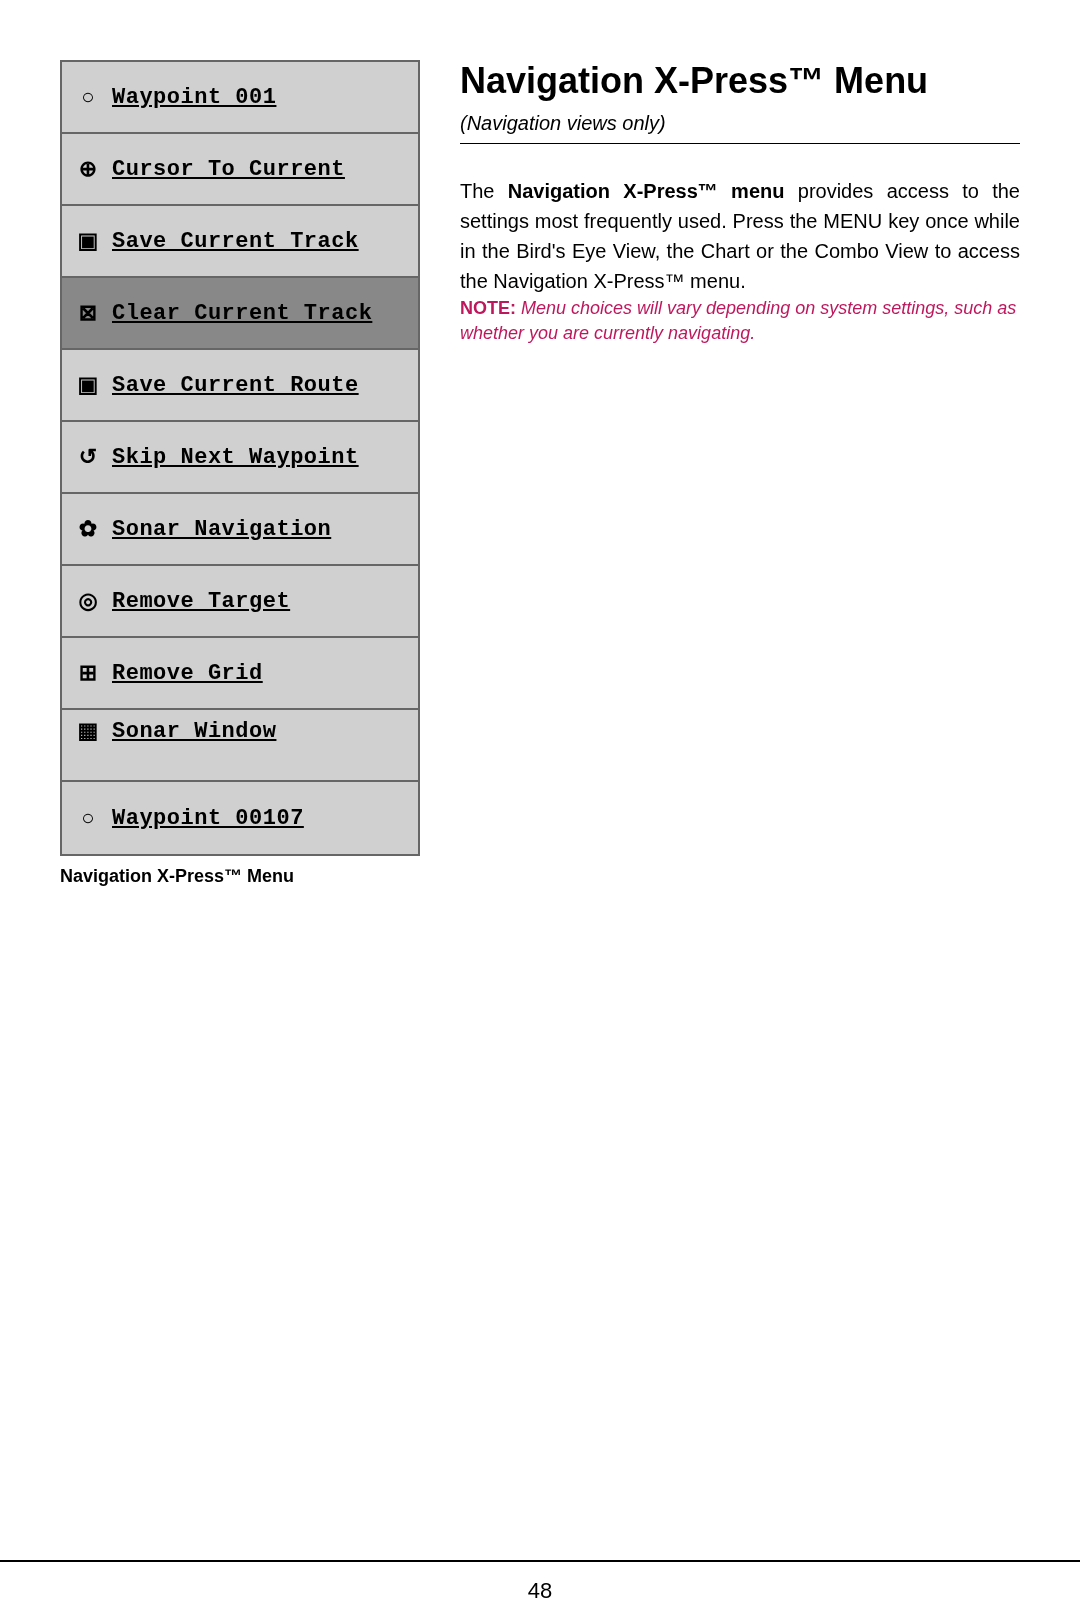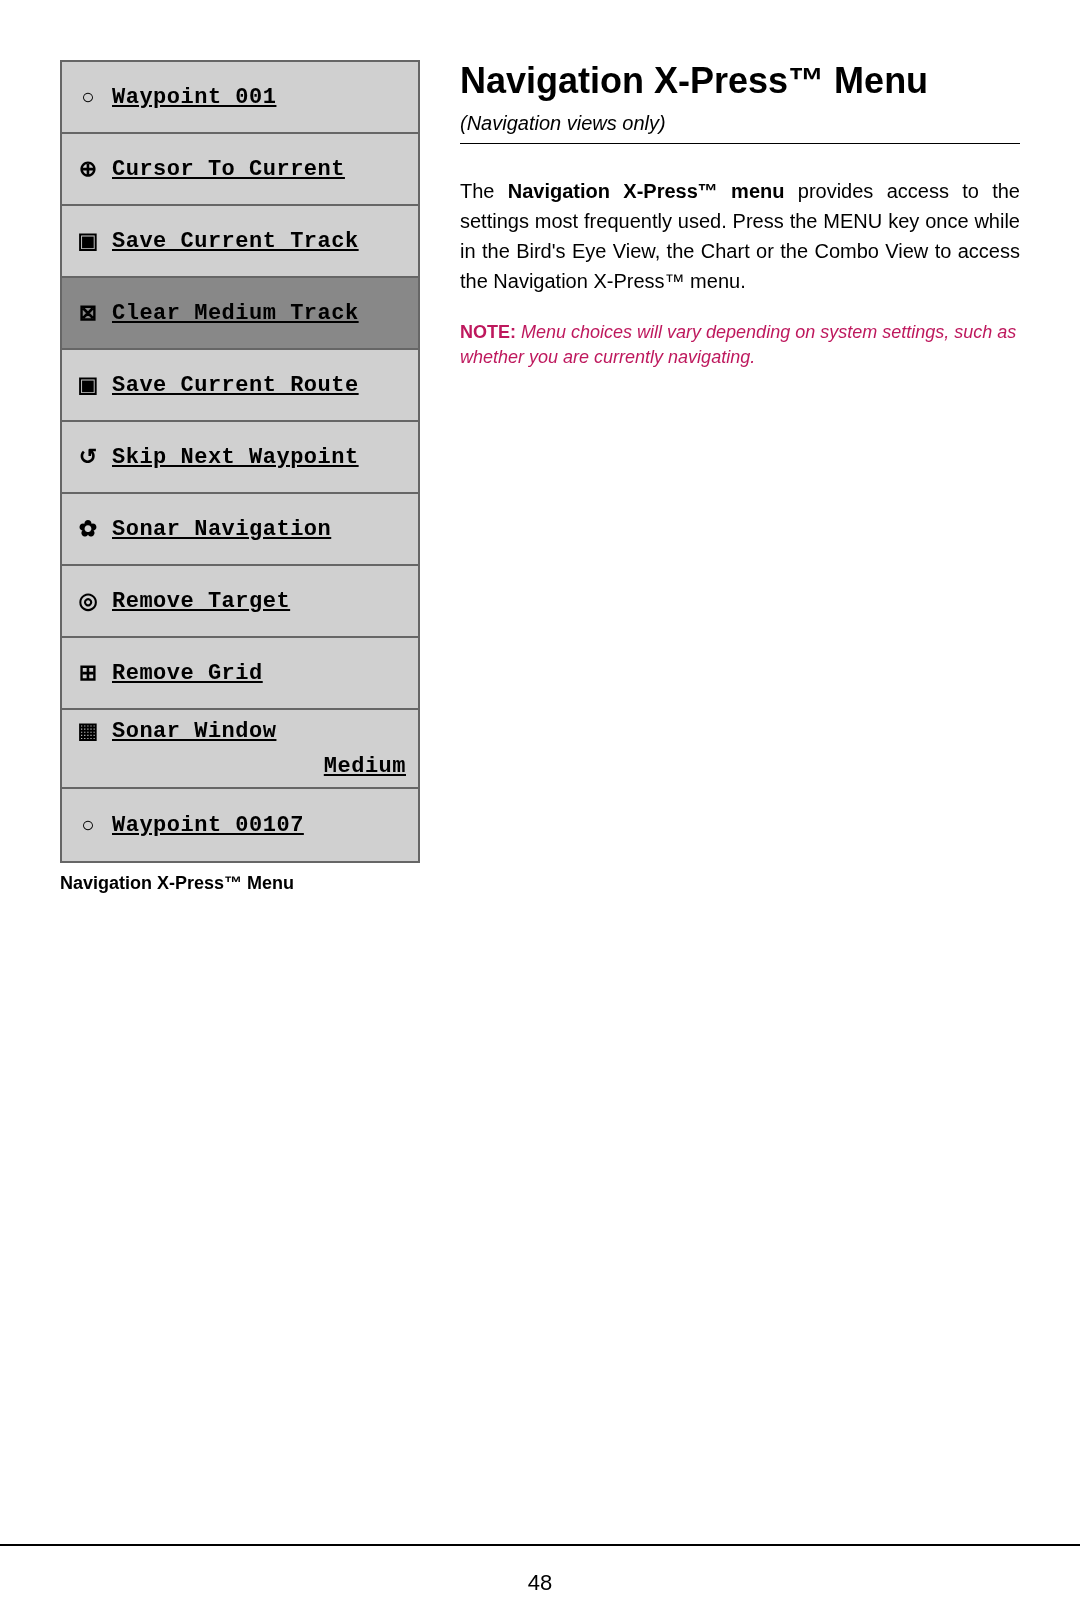--- a/index.html
+++ b/index.html
@@ -101,21 +101,20 @@
       font-size: 20px;
       margin-bottom: 32px;
       color: #000;
       border-bottom: 1px solid #000;
       padding-bottom: 8px;
     }
 
     .description {
       font-size: 20px;
       line-height: 1.5;
-      margin-bottom: 24px;
       text-align: justify;
       color: #000;
     }
 
     .description strong {
       font-weight: bold;
     }
 
     .note {
       font-size: 18px;
@@ -132,21 +131,21 @@
     
     .page-footer {
       position: absolute;
       bottom: 0;
       left: 0;
       right: 0;
       border-top: 2px solid #000;
       display: flex;
       justify-content: center;
       align-items: center;
-      padding: 24px;
+      padding: 16px;
     }
 
     .page-number {
       font-size: 22px;
       color: #000;
       font-weight: normal;
     }
   </style>
 </head>
 <body>
@@ -166,21 +165,21 @@
         <span class="menu-item-text">Cursor To Current</span>
       </div>
 
       <div class="menu-item">
         <span class="menu-item-icon">▣</span>
         <span class="menu-item-text">Save Current Track</span>
       </div>
 
       <div class="menu-item active">
         <span class="menu-item-icon">⊠</span>
-        <span class="menu-item-text">Clear Medium Track</span>
+        <span class="menu-item-text">Clear Current Track</span>
       </div>
 
       <div class="menu-item">
         <span class="menu-item-icon">▣</span>
         <span class="menu-item-text">Save Current Route</span>
       </div>
 
       <div class="menu-item">
         <span class="menu-item-icon">↺</span>
         <span class="menu-item-text">Skip Next Waypoint</span>
@@ -199,23 +198,20 @@
       <div class="menu-item">
         <span class="menu-item-icon">⊞</span>
         <span class="menu-item-text">Remove Grid</span>
       </div>
 
       <div class="menu-item" style="flex-direction: column; align-items: flex-start; padding: 8px 12px;">
         <div style="display:flex; align-items:center; gap:10px; width:100%;">
           <span class="menu-item-icon">▦</span>
           <span class="menu-item-text">Sonar Window</span>
         </div>
-        <div style="width:100%; text-align:right;">
-          <span class="menu-item-text">Medium</span>
-        </div>
       </div>
 
       <div class="menu-item">
         <span class="menu-item-icon">○</span>
         <span class="menu-item-text">Waypoint 00107</span>
       </div>
 
     </div>
 
     <div class="menu-caption">Navigation X-Press™ Menu</div>

